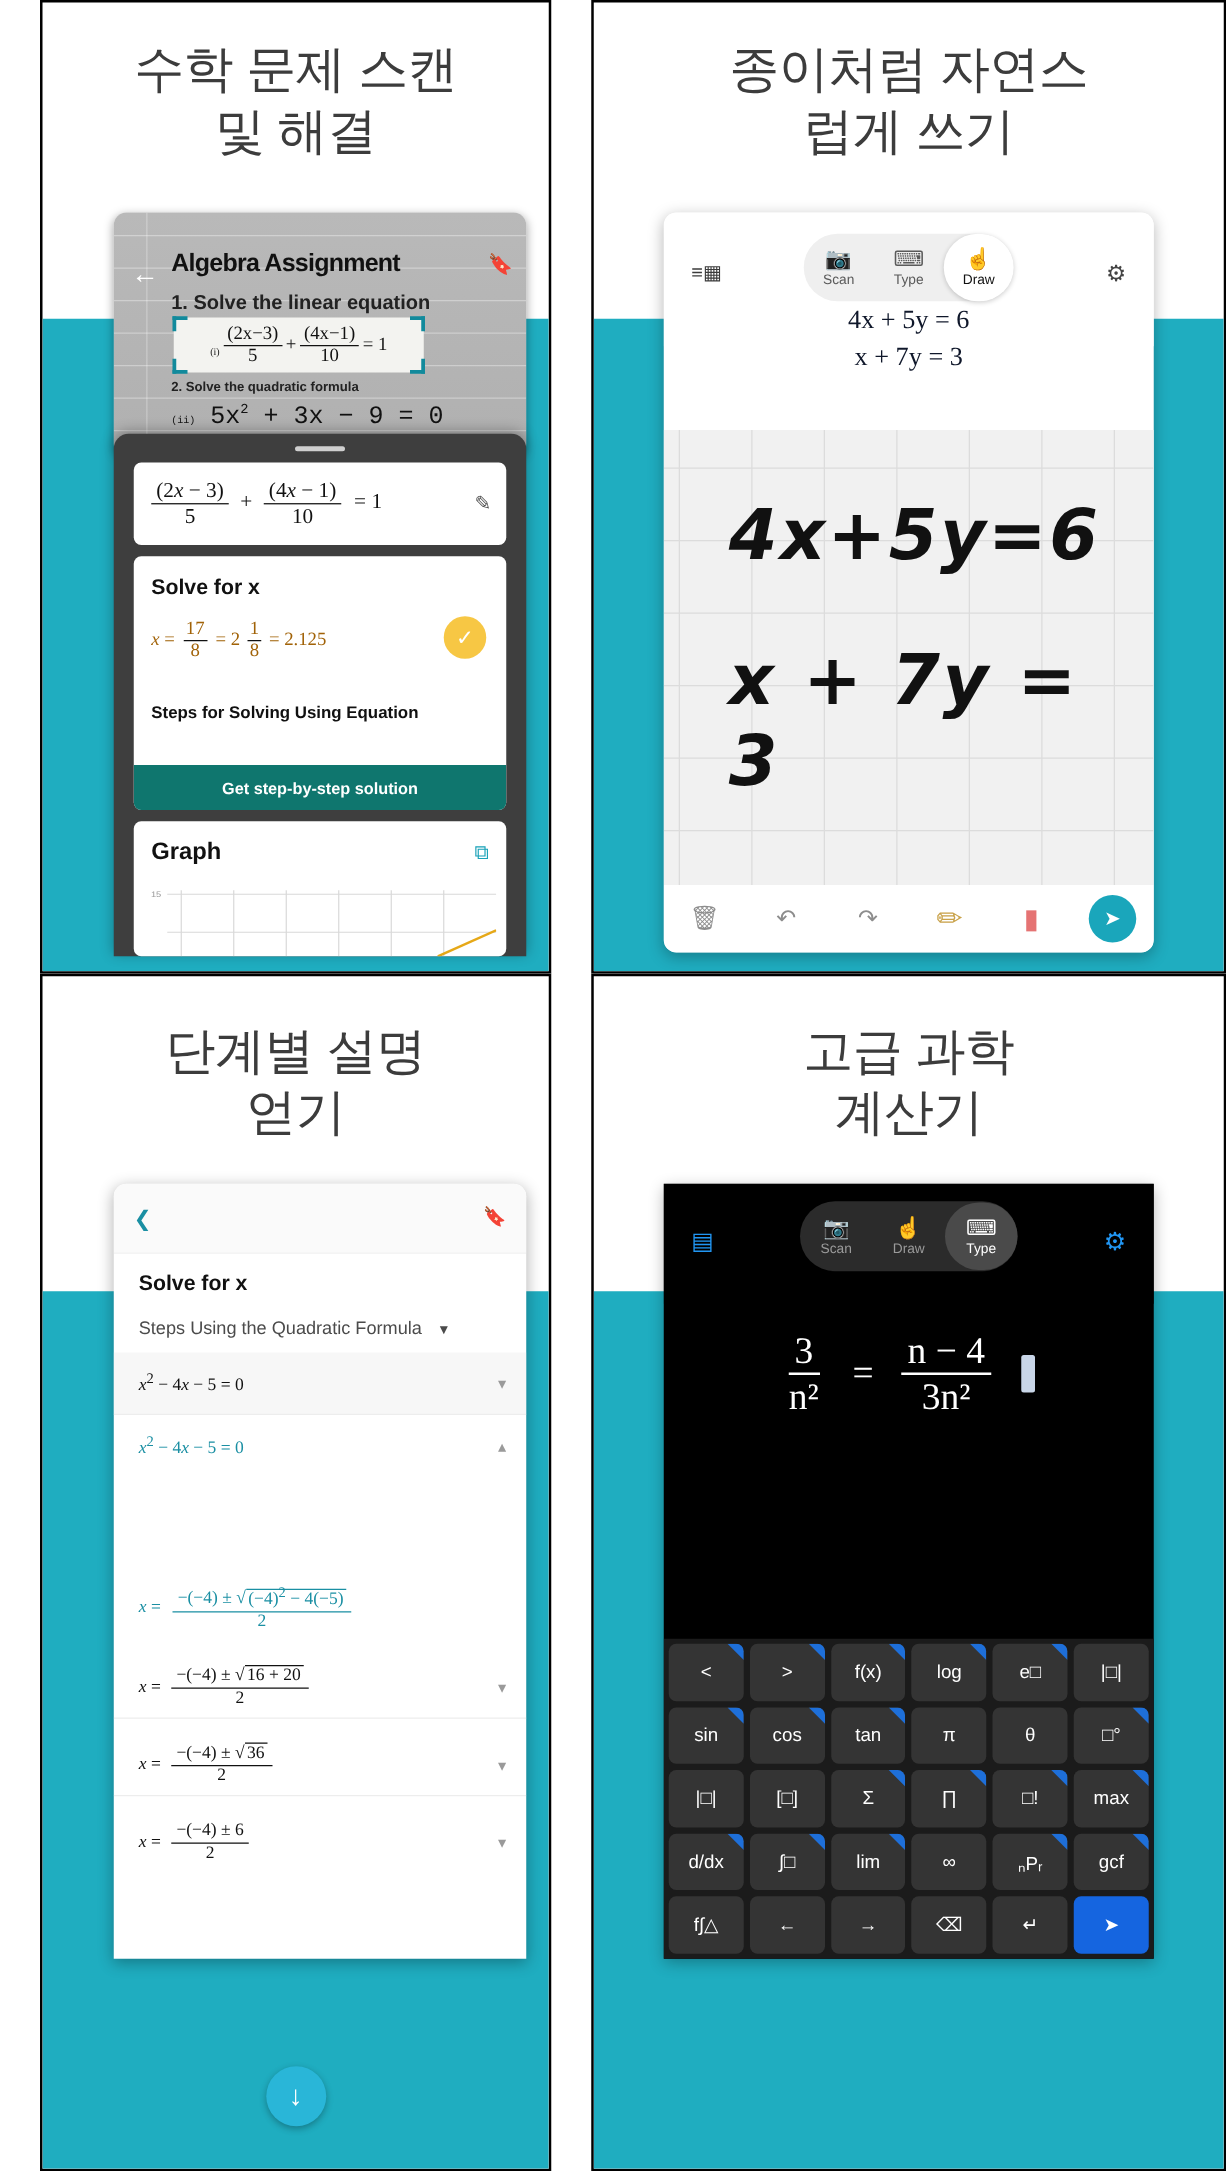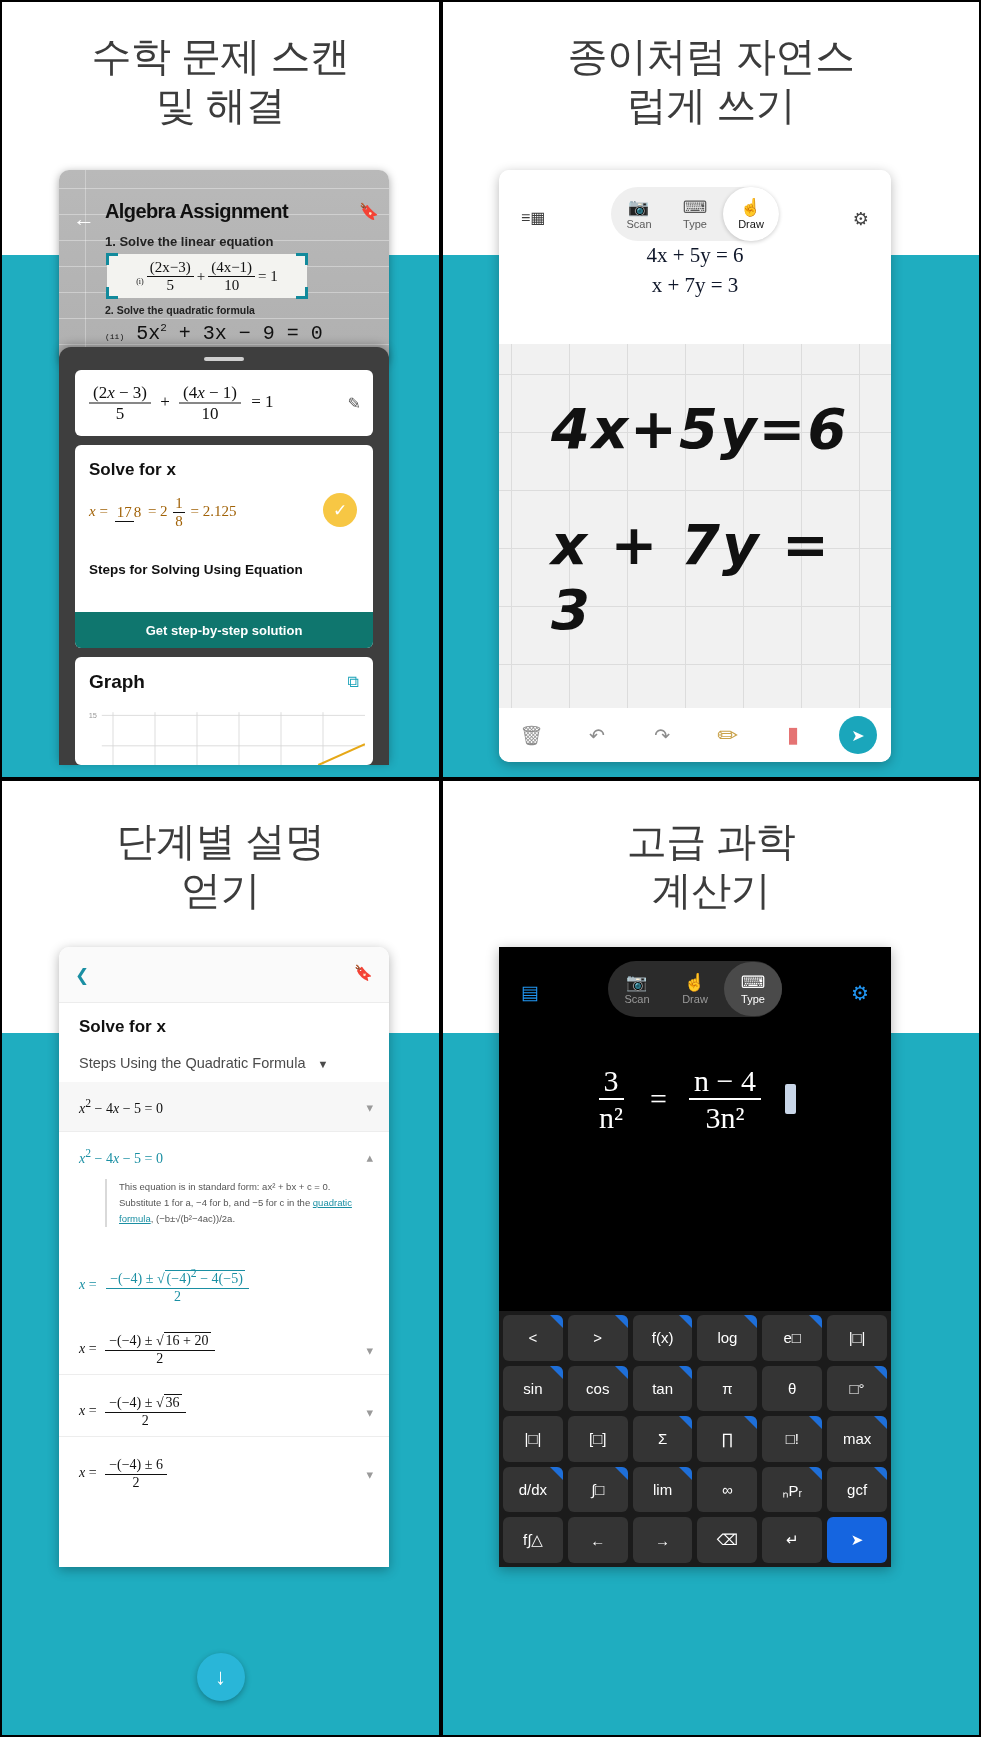--- a/index.html
+++ b/index.html
@@ -13,20 +13,21 @@
     display: grid;
     grid-template-columns: 441px 540px;
     grid-template-rows: 779px 958px;
     width: 981px; height: 1737px;
   }
   .panel {
     position: relative;
     overflow: hidden;
     border: 2px solid #000;
     background: #ffffff;
+    margin-left: 32px;
   }
   .panel .teal-band {
     position: absolute; left: 0; right: 0; bottom: 0;
     background: #1fadc0;
   }
   .headline {
     position: absolute; left: 0; right: 0;
     text-align: center;
     color: #3c3c3c;
     font-weight: 400;
@@ -55,21 +56,21 @@
     position: absolute; left: 0; right: 0; height: 1px;
     background: rgba(255,255,255,.35);
   }
   .scanimg .vline { position:absolute; top:0; bottom:0; width:1px; background:rgba(255,255,255,.3);}
   .scan-back { position:absolute; left:14px; top:38px; color:#fff; font-size:22px; line-height:1;}
   .scan-title {
     position:absolute; left:46px; top:30px; width:250px;
     font-size:20px; font-weight:700; color:#111; letter-spacing:-0.6px;
   }
   .scan-book { position:absolute; right:10px; top:32px; color:#333; font-size:16px;}
-  .scan-q1 { position:absolute; left:46px; top:64px; font-size:13px; font-weight:600; color:#222;}
+  .scan-q1 { position:absolute; left:46px; top:64px; font-size:16px; font-weight:600; color:#222;}
   .scan-q2 { position:absolute; left:46px; top:134px; font-size:10.5px; font-weight:600; color:#222;}
   .scan-box {
     position:absolute; left:48px; top:84px; width:200px; height:44px;
     background:#f3f3f0;
   }
   .scan-box .cnr { position:absolute; width:12px; height:12px; border:3px solid #128a9c;}
   .scan-box .tl{left:-1px;top:-1px;border-right:none;border-bottom:none;}
   .scan-box .tr{right:-1px;top:-1px;border-left:none;border-bottom:none;}
   .scan-box .bl{left:-1px;bottom:-1px;border-right:none;border-top:none;}
   .scan-box .br{right:-1px;bottom:-1px;border-left:none;border-top:none;}
@@ -254,21 +255,21 @@
             </span>
           <span style="margin-left:6px">= 1</span>
         </div>
         <div class="pencil">✎</div>
       </div>
 
       <div class="card card2">
         <h3>Solve for x</h3>
         <div class="ans">
           <i>x</i> =
-          <span style="display:inline-flex;flex-direction:row;align-items:center;vertical-align:middle;margin:0 3px">
+          <span style="display:inline-flex;flex-direction:column;align-items:center;vertical-align:middle;margin:0 3px">
             <span style="border-bottom:1.4px solid #111;padding:0 2px">17</span>
               <span>8</span>
             </span>
           = 2
           <span style="display:inline-flex;flex-direction:column;align-items:center;vertical-align:middle;margin:0 2px">
             <span style="border-bottom:1.4px solid #111;padding:0 2px">1</span>
               <span>8</span>
             </span>
           = 2.125
         </div>
@@ -384,23 +385,20 @@
           <i>x</i><sup>2</sup> − 4<i>x</i> − 5 = 0</div>
         <div class="chev">▾</div>
       </div>
 
       <div class="p3-row" style="top:185px; border-bottom:none">
         <div class="eq" style="color:#1a8fa3">
           <i>x</i><sup>2</sup> − 4<i>x</i> − 5 = 0</div>
         <div class="chev">▴</div>
       </div>
 
-      <div class="p3-explain" style="top:232px">
-        <span>This equation is in standard form: ax² + bx + c = 0. Substitute 1 for a, −4 for b, and −5 for c in the </span><span class="lnk">quadratic formula</span><span>, (−b±√(b²−4ac))/2a.</span>
-      </div>
 
       <div style="position:absolute;left:20px;right:18px;top:320px;color:#1a8fa3;
                   font-family:'Liberation Serif',serif;font-size:14px;">
         <i>x</i> =
         <span style="display:inline-flex;flex-direction:column;align-items:center;vertical-align:middle;margin-left:6px">
           <span style="border-bottom:1.3px solid #1a8fa3;padding:0 4px 1px">
             −(−4) ± √<span style="border-top:1px solid #1a8fa3;padding:0 2px">(−4)<sup>2</sup> − 4(−5)</span>
           </span>
           <span>2</span>
         </span>

